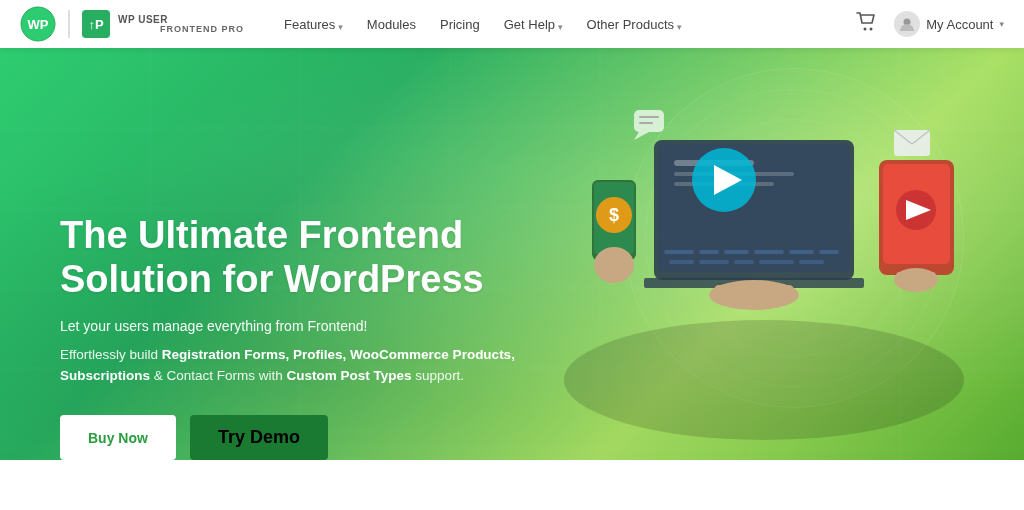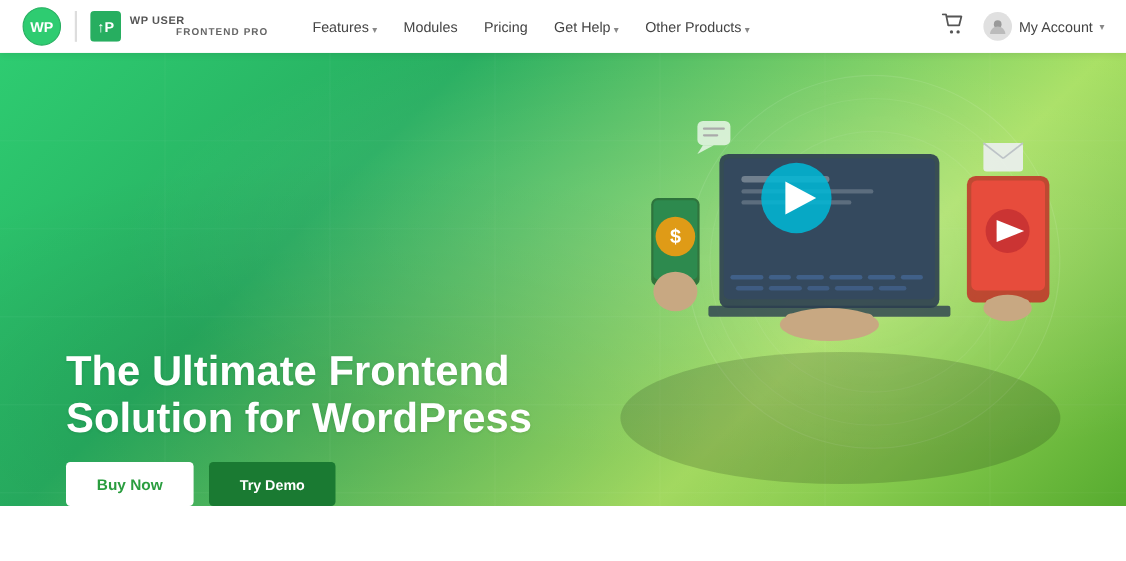--- a/index.html
+++ b/index.html
@@ -186,25 +186,25 @@
       color: #2a9d3f;
       border: none;
       padding: 12px 28px;
       border-radius: 4px;
       font-size: 14px;
       font-weight: 600;
       cursor: pointer;
     }
     .btn-demo {
       background: #1a7a32;
-      color: #ffffff;
+      color: #000000;
       border: none;
       padding: 12px 28px;
       border-radius: 4px;
-      font-size: 13px;
+      font-size: 18px;
       font-weight: 600;
       cursor: pointer;
     }
 
     
     .hero-illustration {
       position: absolute;
       right: 40px;
       bottom: 0;
       width: 440px;
@@ -287,20 +287,24 @@
     <line x1="150" y1="0" x2="150" y2="510" stroke="white" stroke-width="0.5"></line>
     <line x1="300" y1="0" x2="300" y2="510" stroke="white" stroke-width="0.5"></line>
     <line x1="450" y1="0" x2="450" y2="510" stroke="white" stroke-width="0.5"></line>
     <line x1="600" y1="0" x2="600" y2="510" stroke="white" stroke-width="0.5"></line>
     <line x1="750" y1="0" x2="750" y2="510" stroke="white" stroke-width="0.5"></line>
     <line x1="900" y1="0" x2="900" y2="510" stroke="white" stroke-width="0.5"></line>
   </svg>
 
   <div class="hero-content">
     <h1 class="hero-title">The Ultimate Frontend<br>Solution for WordPress</h1>
+    <p class="hero-subtitle">Let your users manage everything from Frontend!</p>
+    <p class="hero-desc">
+      Effortlessly build <strong>Registration Forms, Profiles, WooCommerce Products,<br>Subscriptions</strong> &amp; Contact Forms with <span class="highlight">Custom Post Types</span> support.
+    </p>
     <div class="hero-buttons">
       <button class="btn-buy">Buy Now</button>
       <button class="btn-demo">Try Demo</button>
     </div>
   </div>
 
   <div class="hero-illustration">
     <svg viewBox="0 0 440 380" xmlns="http://www.w3.org/2000/svg" width="440" height="380">
 
       <ellipse cx="220" cy="300" rx="200" ry="60" fill="rgba(0,0,0,0.15)"></ellipse>

